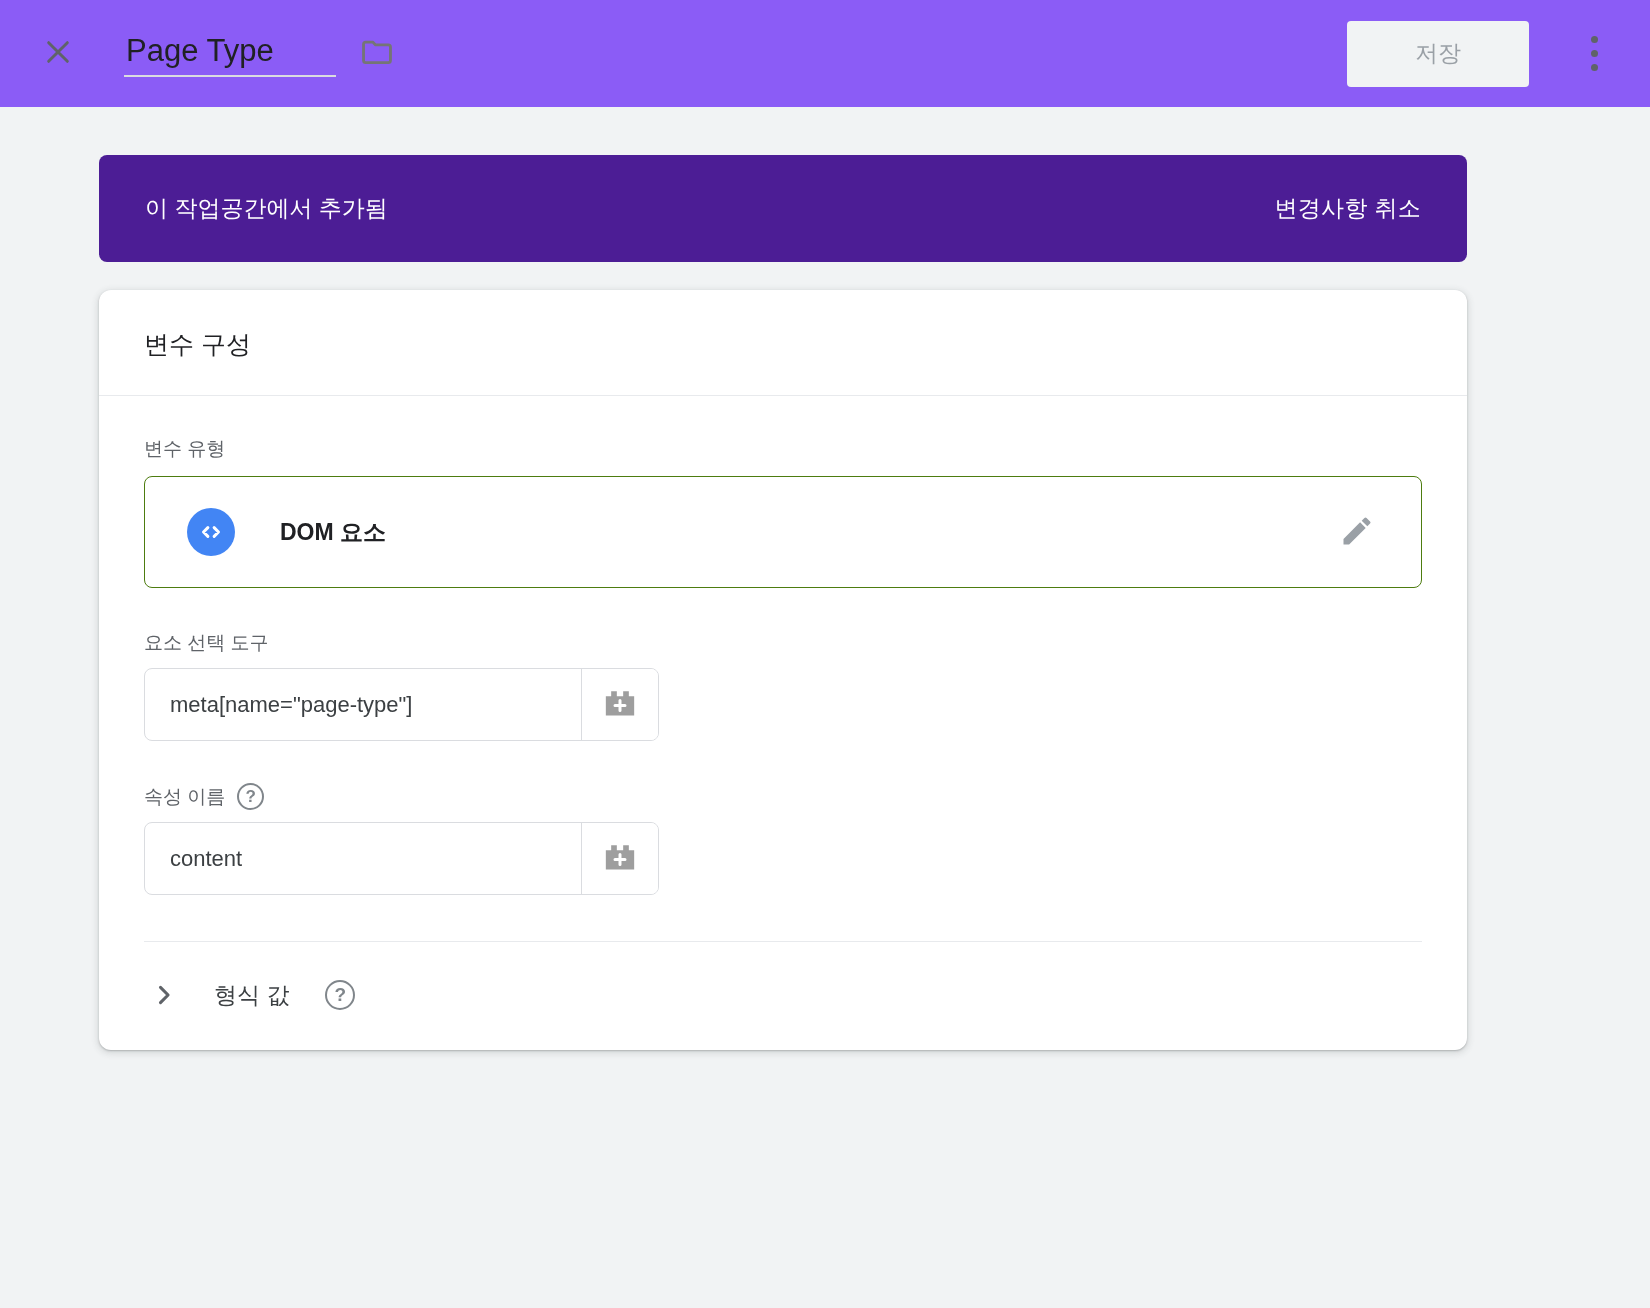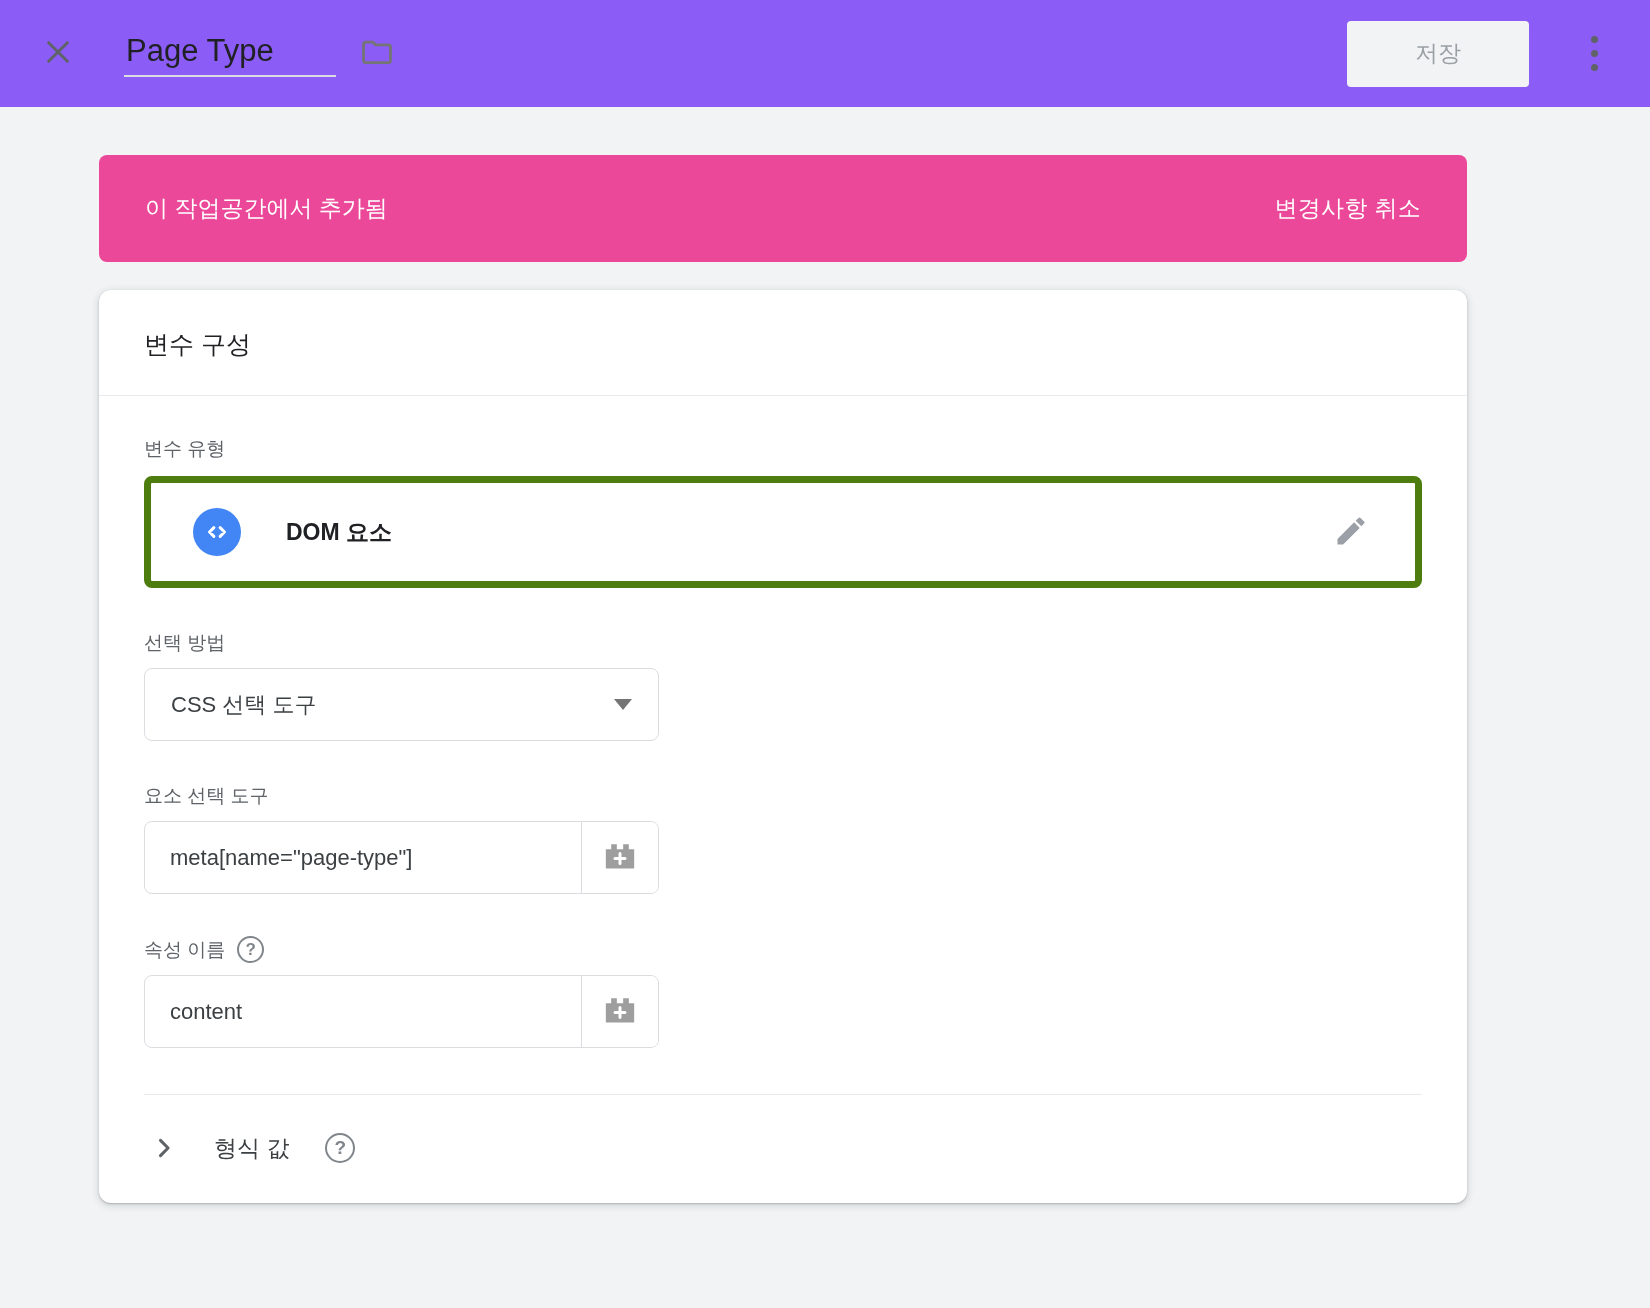--- a/index.html
+++ b/index.html
@@ -46,21 +46,21 @@
     background:none; border:none; cursor:pointer;
     display:flex; flex-direction:column; align-items:center; gap:7px;
     padding:8px;
   }
   .menu-btn .dot { width:7px; height:7px; border-radius:50%; background:#5f6368; }
 
   
   .banner {
     width:1368px; margin:48px 0 0 99px;
     height:107px; border-radius:8px;
-    background:#ec4899;
+    background:#4c1d95;
     display:flex; align-items:center; justify-content:space-between;
     padding:0 46px;
     color:#ffffff; font-size:23px;
   }
   .banner-action { cursor:pointer; letter-spacing:.3px;text-align:center; }
 
   
   .card {
     width:1368px; margin:28px 0 0 99px;
     background:#ffffff; border-radius:12px;
@@ -74,21 +74,21 @@
   .card-body { padding:40px 45px 32px; }
 
   .field-label {
     font-size:19px; color:#5f6368;
     display:flex; align-items:center; gap:12px;
   }
   .section { margin-top:42px; }
 
   .type-box {
     margin-top:14px; height:112px;
-    border:7px solid #4d7c0f; border-radius:8px;
+    border:1px solid #4d7c0f; border-radius:8px;
     display:flex; align-items:center;
     padding:0 42px;
     cursor:pointer;
   }
   .type-icon {
     width:48px; height:48px; border-radius:50%;
     background:#4285f4; flex:none;
     display:flex; align-items:center; justify-content:center;
   }
   .type-name { margin-left:45px; font-size:23px; font-weight:bold; color:#202124; }
@@ -204,27 +204,20 @@
       <span class="type-name">DOM 요소</span>
       <button class="edit-btn">
         <span>
           <svg width="36" height="36" viewBox="0 0 24 24">
             <path d="M3 17.25V21h3.75L17.81 9.94l-3.75-3.75L3 17.25zM20.71 7.04a1 1 0 0 0 0-1.41l-2.34-2.34a1 1 0 0 0-1.41 0l-1.83 1.83 3.75 3.75 1.83-1.83z" fill="#9aa0a6"></path>
           </svg>
         </span>
       </button>
     </div>
 
-    <div class="section">
-      <div class="field-label">선택 방법</div>
-      <div class="select-box">
-        <span>CSS 선택 도구</span>
-        <span class="caret"></span>
-      </div>
-    </div>
 
     <div class="section">
       <div class="field-label">요소 선택 도구</div>
       <div class="input-group">
         <input class="text-input" value="meta[name=&quot;page-type&quot;]" style="">
         <button class="picker-btn">
           <span>
             <svg width="40" height="40" viewBox="0 0 24 24">
               <path d="M3.5 8h3.2V5h3.4v3h3.8V5h3.4v3h3.2v11.5h-17z" fill="#9e9e9e"></path>
               <path d="M12 10.5v6M9 13.5h6" stroke="#ffffff" stroke-width="1.8" stroke-linecap="round"></path>

